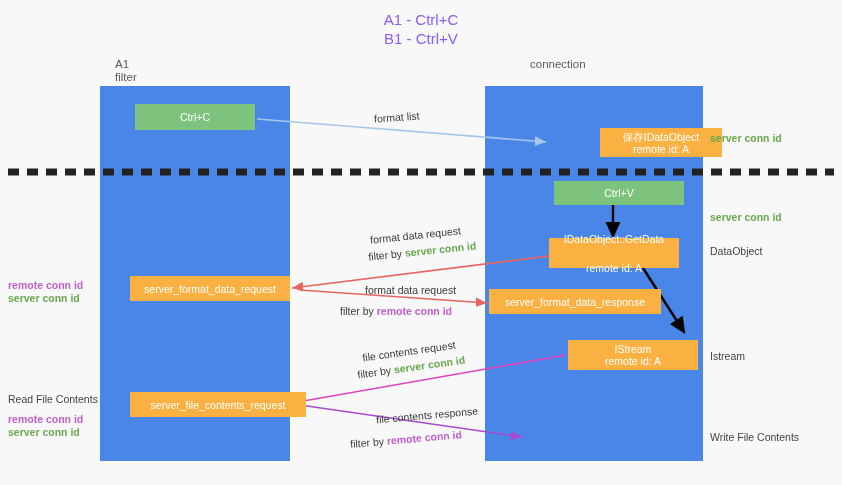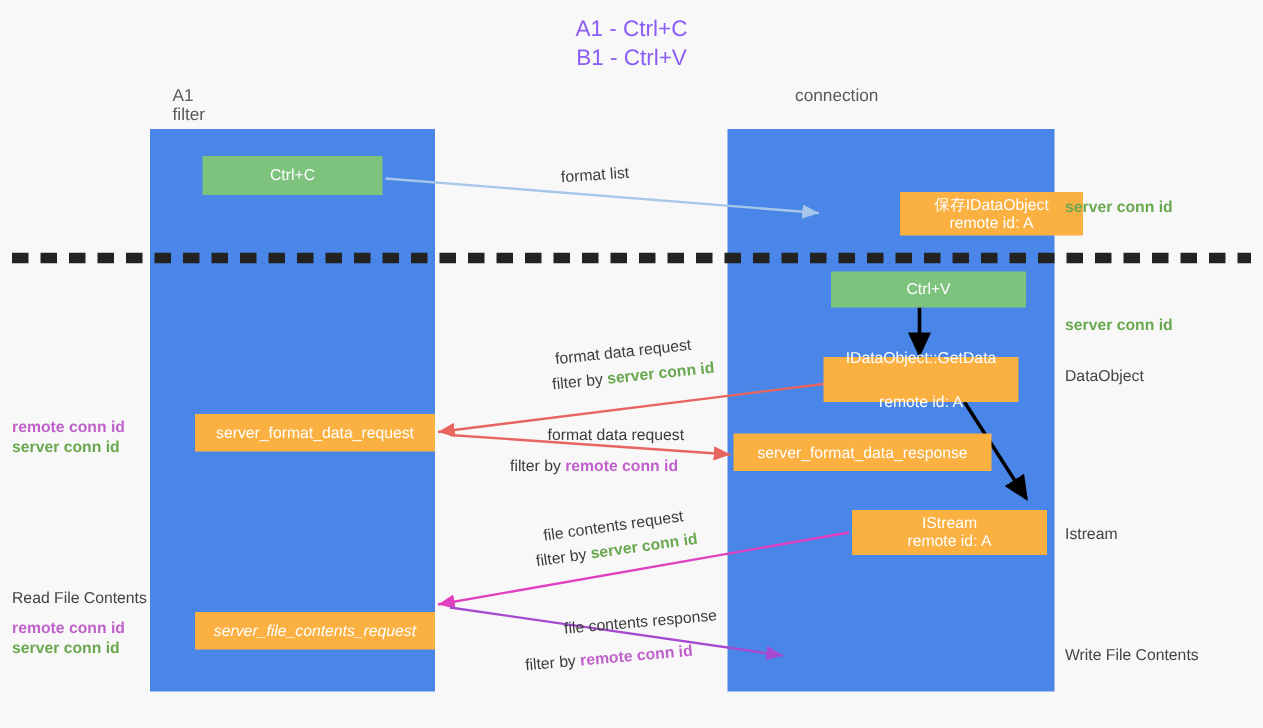--- a/index.html
+++ b/index.html
@@ -126,21 +126,21 @@
 
   <div class="node orange" style="left:489px;top:289px;width:172px;height:25px;">
     <div>server_format_data_response</div>
   </div>
 
   <div class="node orange" style="left:568px;top:340px;width:130px;height:30px;">
     <div>IStream</div>
     <div class="l2">remote id: A</div>
   </div>
 
-  <div class="node orange" style="left:130px;top:408px;width:160px;height:25px;font-style:italic;">
+  <div class="node orange" style="left:130px;top:392px;width:176px;height:25px;">
     <div>server_file_contents_request</div>
   </div>
 
 
   <div class="edge-label" style="left:374px;top:111px;transform:rotate(-4deg);">format list</div>
 
   <div class="edge-label" style="left:370px;top:229px;transform:rotate(-6deg);">format data request</div>
   <div class="edge-label" style="left:368px;top:245px;transform:rotate(-6deg);">
     <span>filter by </span><span class="green-t">server conn id</span>
   </div>

